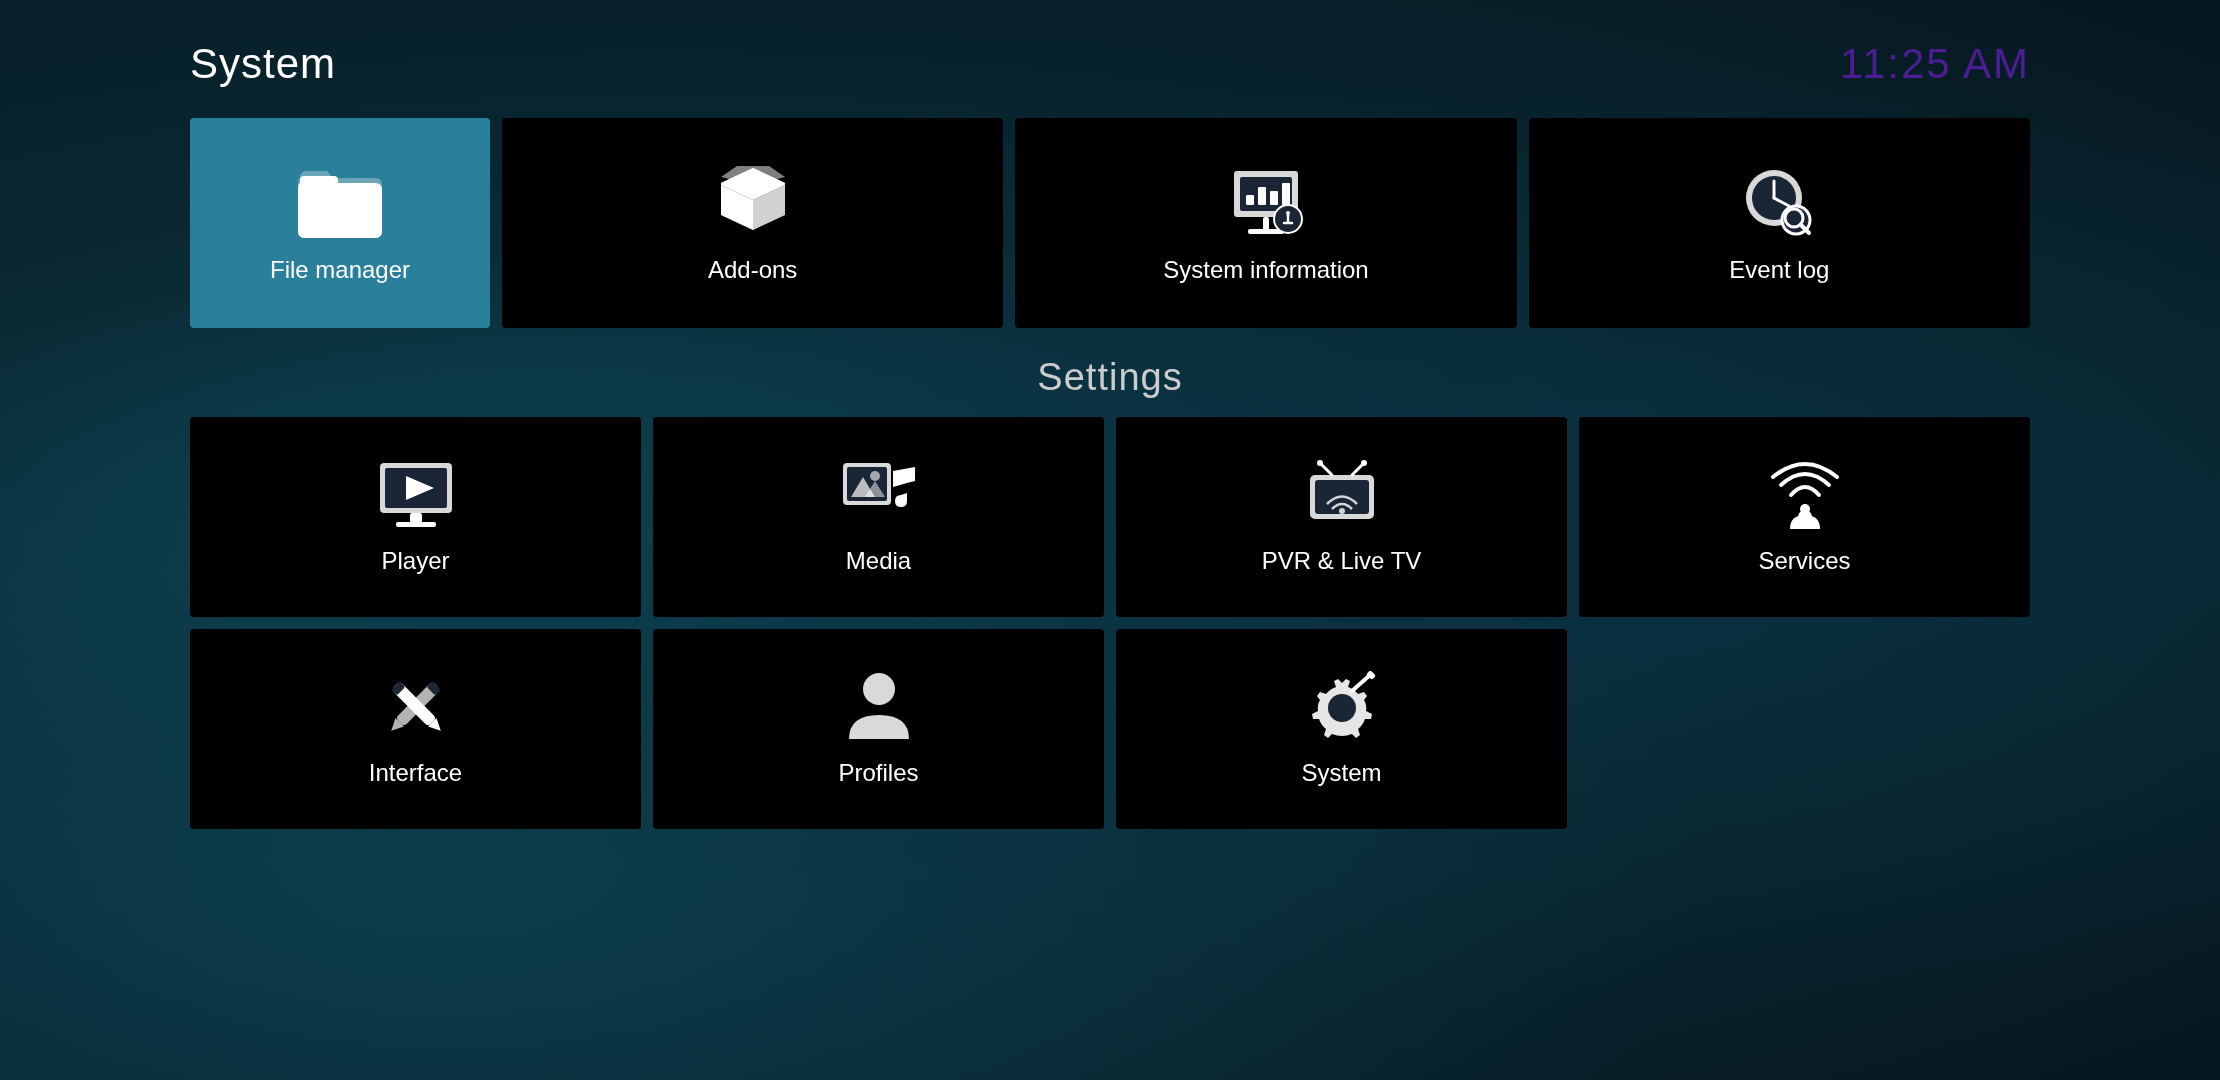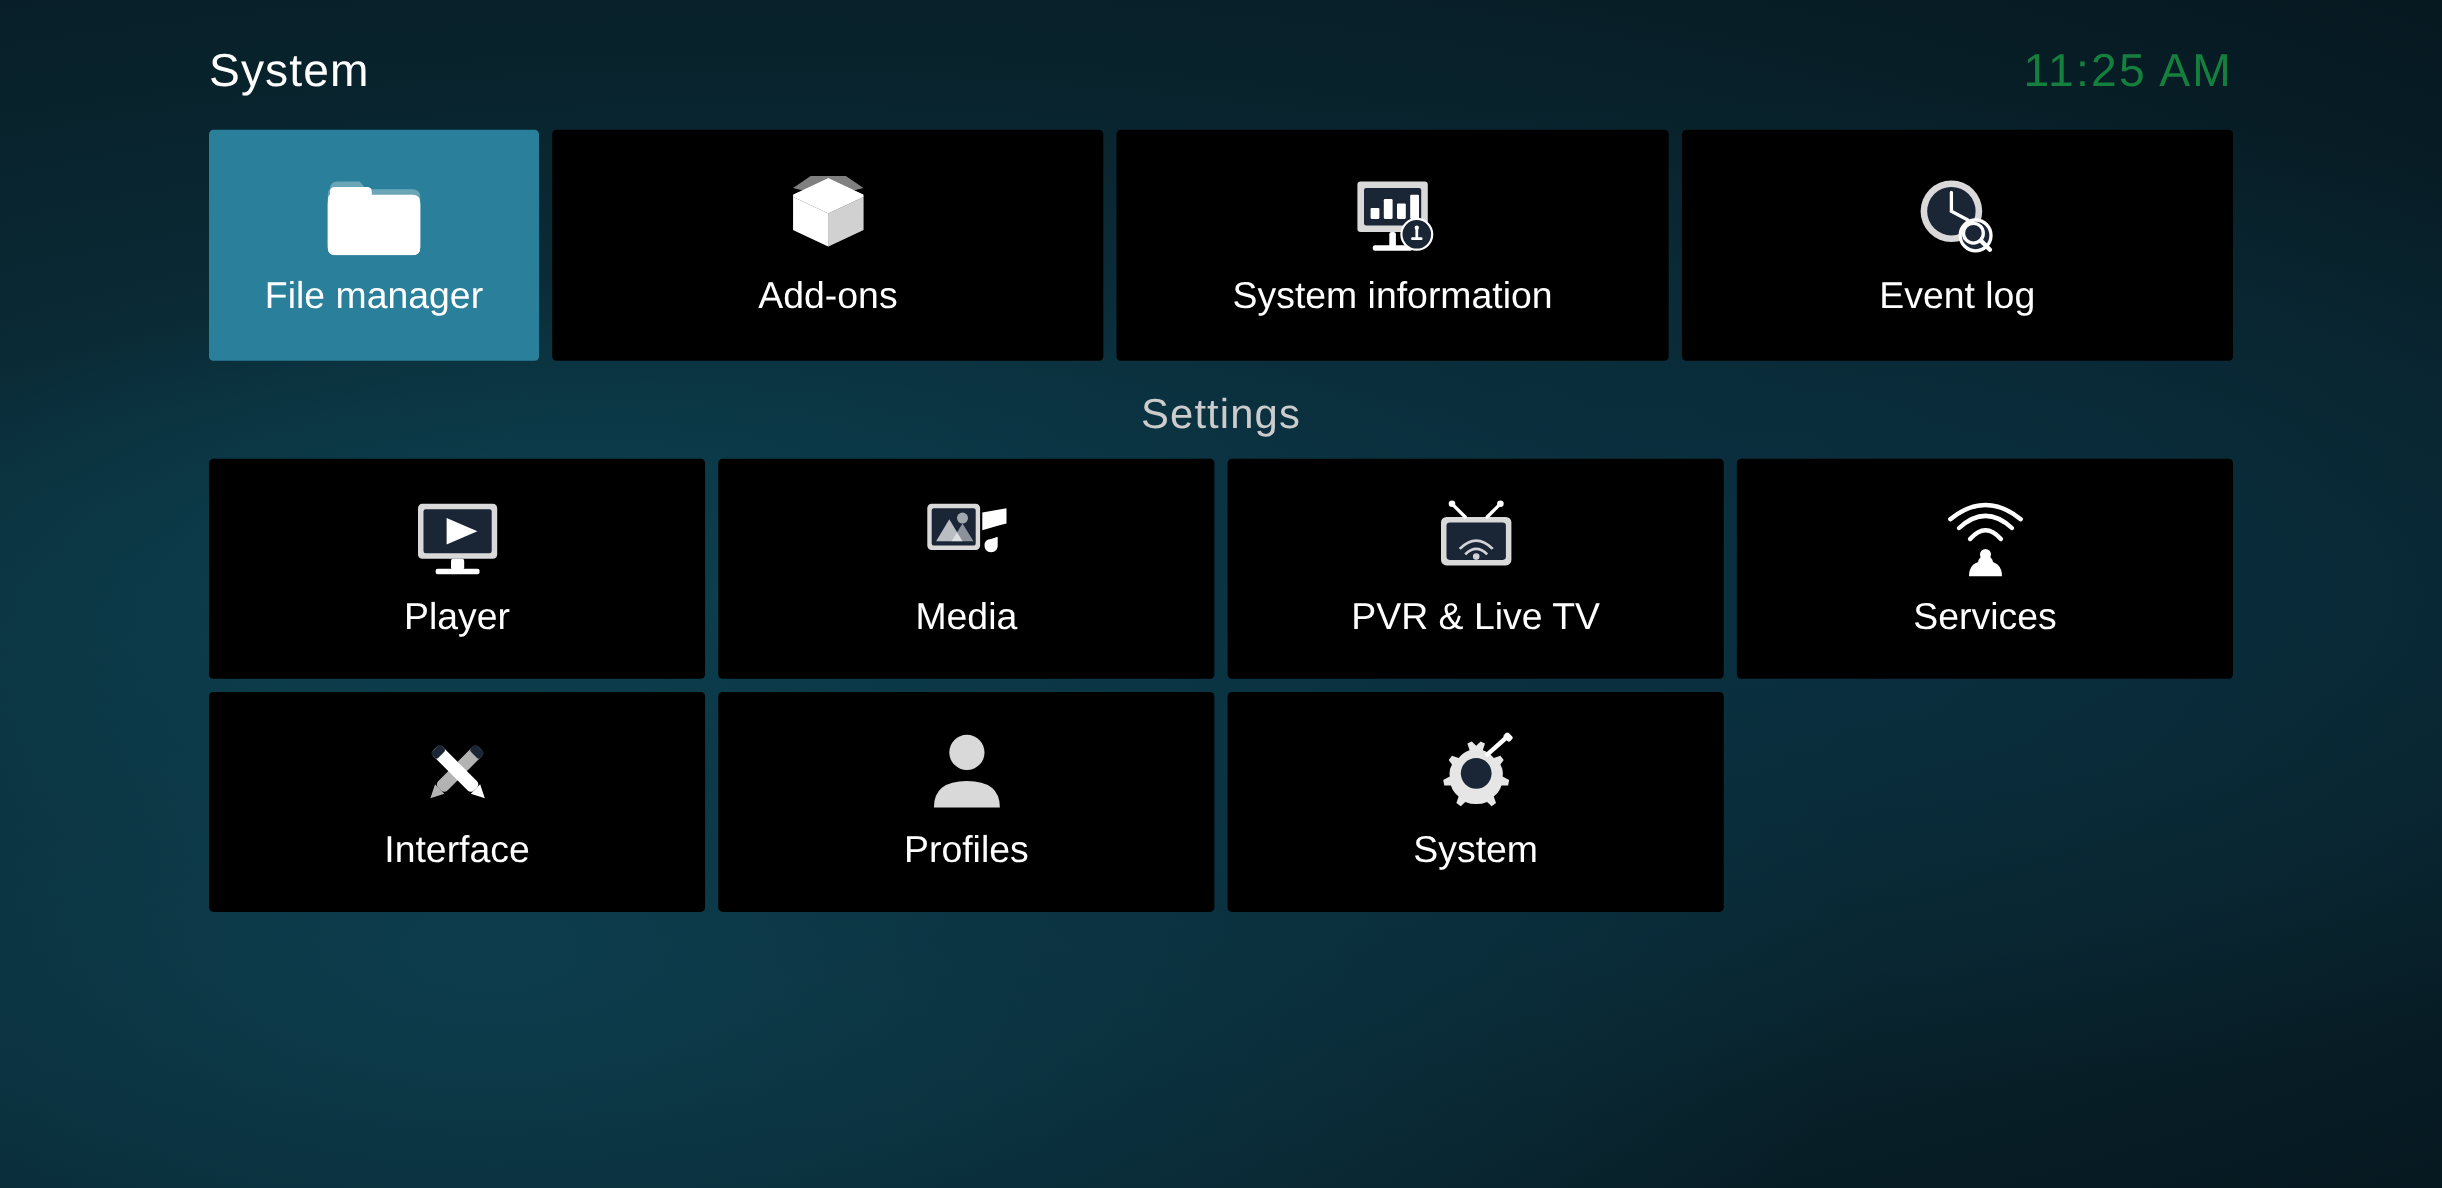--- a/index.html
+++ b/index.html
@@ -43,21 +43,21 @@
     .page-title {
       font-size: 42px;
       font-weight: 300;
       letter-spacing: 1px;
       color: #ffffff;
     }
 
     .clock {
       font-size: 42px;
       font-weight: 300;
-      color: #15803d;
+      color: #4c1d95;
       letter-spacing: 2px;
     }
 
     
     .top-row {
       display: flex;
       gap: 12px;
       margin-top: 30px;
     }
 
@@ -79,21 +79,21 @@
       flex: 0 0 300px;
       min-height: 210px;
     }
 
     .tile-top {
       flex: 1;
       min-height: 210px;
     }
 
     .tile-label {
-      font-size: 34px;
+      font-size: 24px;
       font-weight: 400;
       color: #ffffff;
     }
 
     
     .settings-heading {
       text-align: center;
       font-size: 38px;
       font-weight: 300;
       color: #cccccc;

